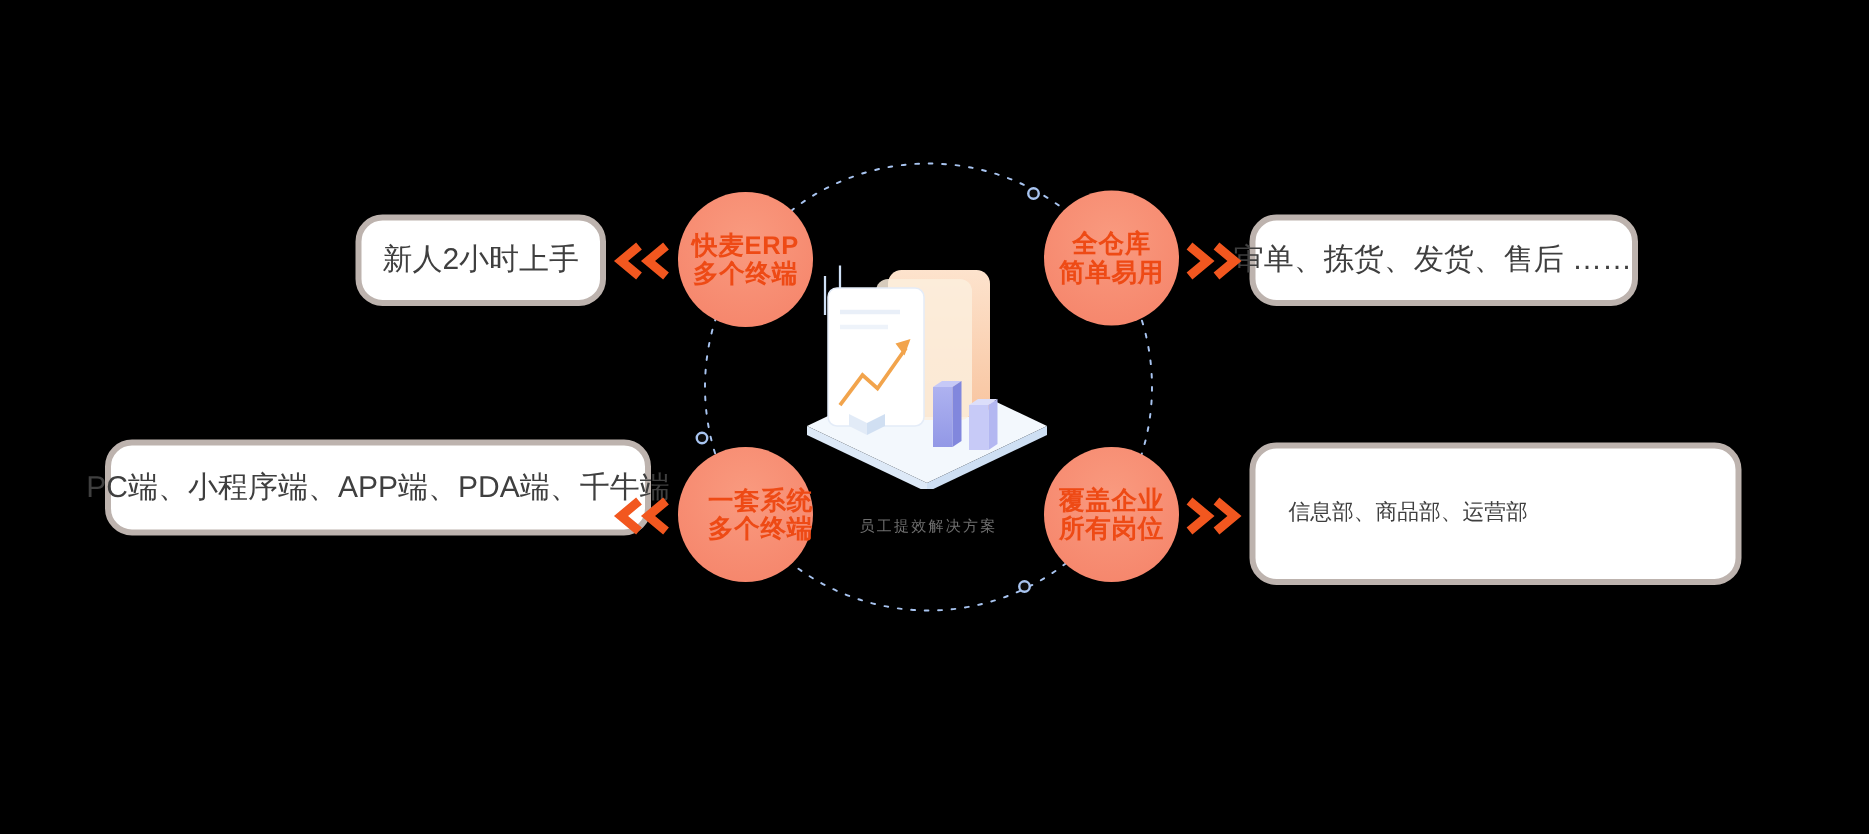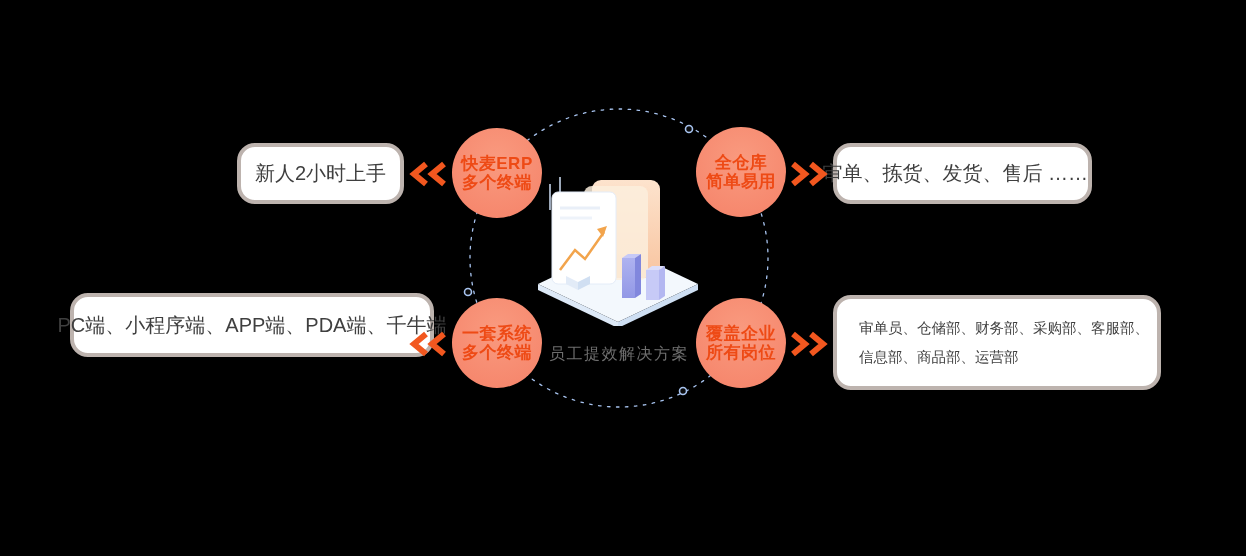--- a/index.html
+++ b/index.html
@@ -28,34 +28,34 @@
   .circle{
     position:absolute;width:90px;height:90px;border-radius:50%;
     background:radial-gradient(circle at 50% 36%,#f99a7f 0%,#f58268 100%);
     display:flex;flex-direction:column;align-items:center;justify-content:center;
   }
   .circle span{
     color:#ee4a15;font-size:17px;font-weight:700;line-height:19px;letter-spacing:.5px;
   }
   #circle-tl{left:452px;top:128px;}
   #circle-tr{left:696px;top:127px;}
-  #circle-bl{left:452px;top:298px;}
+  #circle-bl{left:452px;top:298px;align-items:flex-end;}
   #circle-br{left:696px;top:298px;text-align:right;}
   
   .chev{position:absolute;width:42px;height:26px;}
   .chev.left{transform:scaleX(-1);}
   #chev-tl{left:406px;top:161px;}
   #chev-tr{left:789px;top:161px;}
   #chev-bl{left:406px;top:331px;}
   #chev-br{left:789px;top:331px;}
   
   .illus{position:absolute;left:528px;top:168px;}
   .center-label{
     position:absolute;left:507px;top:344px;width:224px;text-align:center;
-    color:#6e6e6e;font-size:16px;letter-spacing:1.5px;font-weight:400;font-family:Liberation Serif, serif;
+    color:#6e6e6e;font-size:10px;letter-spacing:1.5px;font-weight:400;font-family:Liberation Serif, serif;
   }
 </style>
 </head>
 <body>
 
 <div class="canvas">
 
   <svg class="orbit" width="1246" height="556" viewBox="0 0 1246 556">
     <circle cx="619" cy="258" r="149" fill="none" stroke="#a8c4f0" stroke-width="1.3" stroke-dasharray="2.5 6.5" stroke-linecap="round"></circle>
     <circle cx="689" cy="129" r="3.5" fill="#0b0b0b" stroke="#a8c4f0" stroke-width="1.6"></circle>
@@ -66,21 +66,20 @@
   <div class="box" id="box-tl">
     <span class="line">新人2小时上手</span>
   </div>
   <div class="box" id="box-tr">
     <span class="line">审单、拣货、发货、售后 ……</span>
   </div>
   <div class="box" id="box-bl">
     <span class="line">PC端、小程序端、APP端、PDA端、千牛端</span>
   </div>
   <div class="box" id="box-br">
-    <span class="line">审单员、仓储部、财务部、采购部、客服部、</span>
     <span class="line">信息部、商品部、运营部</span>
   </div>
 
   <div class="circle" id="circle-tl">
     <span>快麦ERP</span>
     <span>多个终端</span>
   </div>
   <div class="circle" id="circle-tr">
     <span>全仓库</span>
     <span>简单易用</span>

